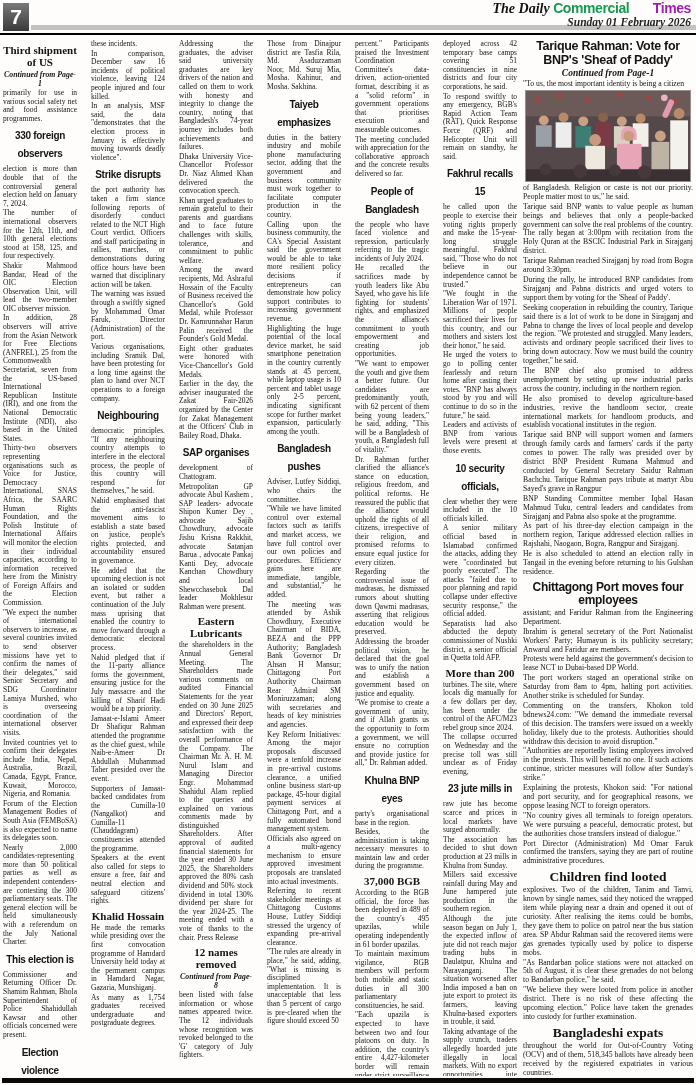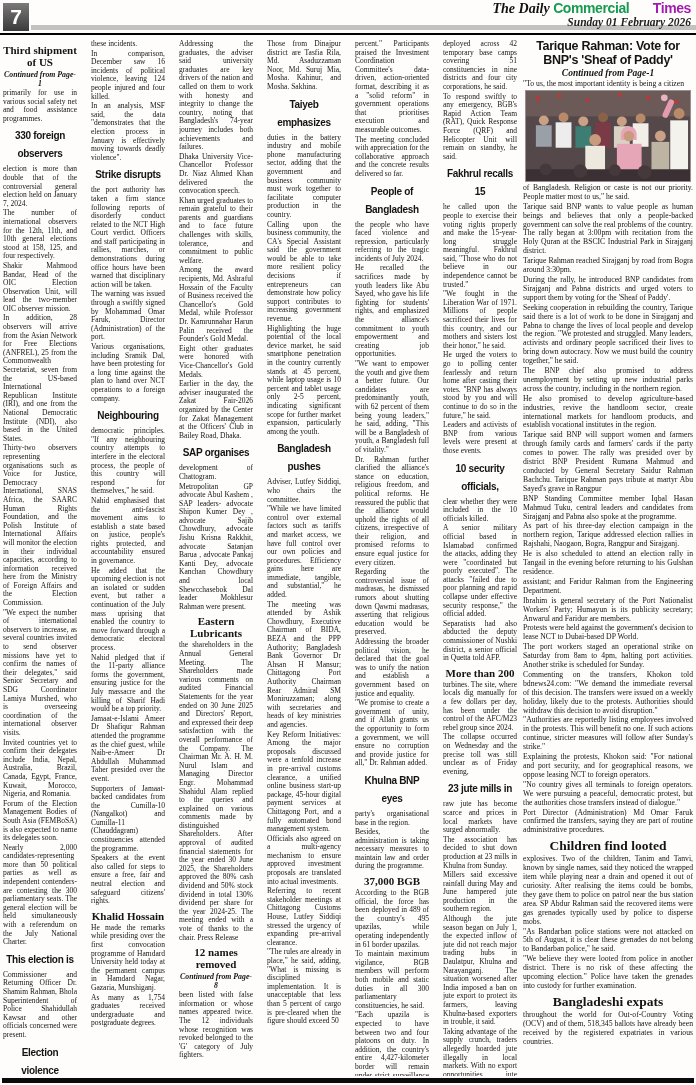--- a/index.html
+++ b/index.html
@@ -228,20 +228,21 @@
           <p class="f-p">Seeking cooperation in rebuilding the country, Tarique said there is a lot of work to be done in Sirajganj and Pabna to change the lives of local people and develop the region. "We protested and struggled. Many leaders, activists and ordinary people sacrificed their lives to bring down autocracy. Now we must build the country together," he said.</p>
           <p class="f-p">The BNP chief also promised to address unemployment by setting up new industrial parks across the country, including in the northern region.</p>
           <p class="f-p">He also promised to develop agriculture-based industries, revive the handloom sector, create international markets for handloom products, and establish vocational institutes in the region.</p>
           <p class="f-p">Tarique said BNP will support women and farmers through family cards and farmers' cards if the party comes to power. The rally was presided over by district BNP President Rumana Mahmud and conducted by General Secretary Saidur Rahman Bachchu. Tarique Rahman pays tribute at martyr Abu Sayed's grave in Rangpur</p>
           <p class="f-p">BNP Standing Committee member Iqbal Hasan Mahmud Tuku, central leaders and candidates from Sirajganj and Pabna also spoke at the programme.</p>
           <p class="f-p">As part of his three-day election campaign in the northern region, Tarique addressed election rallies in Rajshahi, Naogaon, Bogra, Rangpur and Sirajganj.</p>
           <p class="f-p">He is also scheduled to attend an election rally in Tangail in the evening before returning to his Gulshan residence.</p>
         </div>
       <div>
           <section>
+            <div class="f-h-sans">Chittagong Port moves four employees</div>
             <p class="f-p">assistant; and Faridur Rahman from the Engineering Department.</p>
             <p class="f-p">Ibrahim is general secretary of the Port Nationalist Workers' Party; Humayun is its publicity secretary; Anwarul and Faridur are members.</p>
             <p class="f-p">Protests were held against the government's decision to lease NCT to Dubai-based DP World.</p>
             <p class="f-p">The port workers staged an operational strike on Saturday from 8am to 4pm, halting port activities. Another strike is scheduled for Sunday.</p>
             <p class="f-p">Commenting on the transfers, Khokon told bdnews24.com: "We demand the immediate reversal of this decision. The transfers were issued on a weekly holiday, likely due to the protests. Authorities should withdraw this decision to avoid disruption."</p>
             <p class="f-p">"Authorities are reportedly listing employees involved in the protests. This will benefit no one. If such actions continue, stricter measures will follow after Sunday's strike."</p>
             <p class="f-p">Explaining the protests, Khokon said: "For national and port security, and for geographical reasons, we oppose leasing NCT to foreign operators.</p>
             <p class="f-p">"No country gives all terminals to foreign operators. We were pursuing a peaceful, democratic protest, but the authorities chose transfers instead of dialogue."</p>
             <p class="f-p">Port Director (Administration) Md Omar Faruk confirmed the transfers, saying they are part of routine administrative procedures.</p>
           </section>

